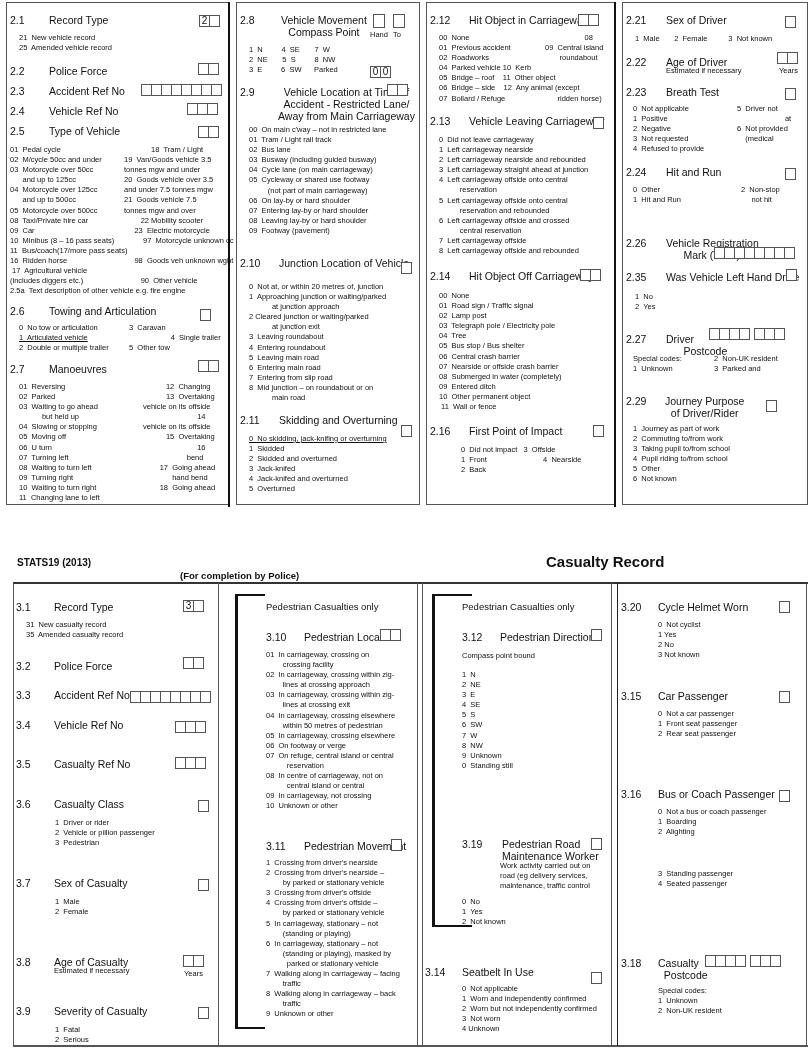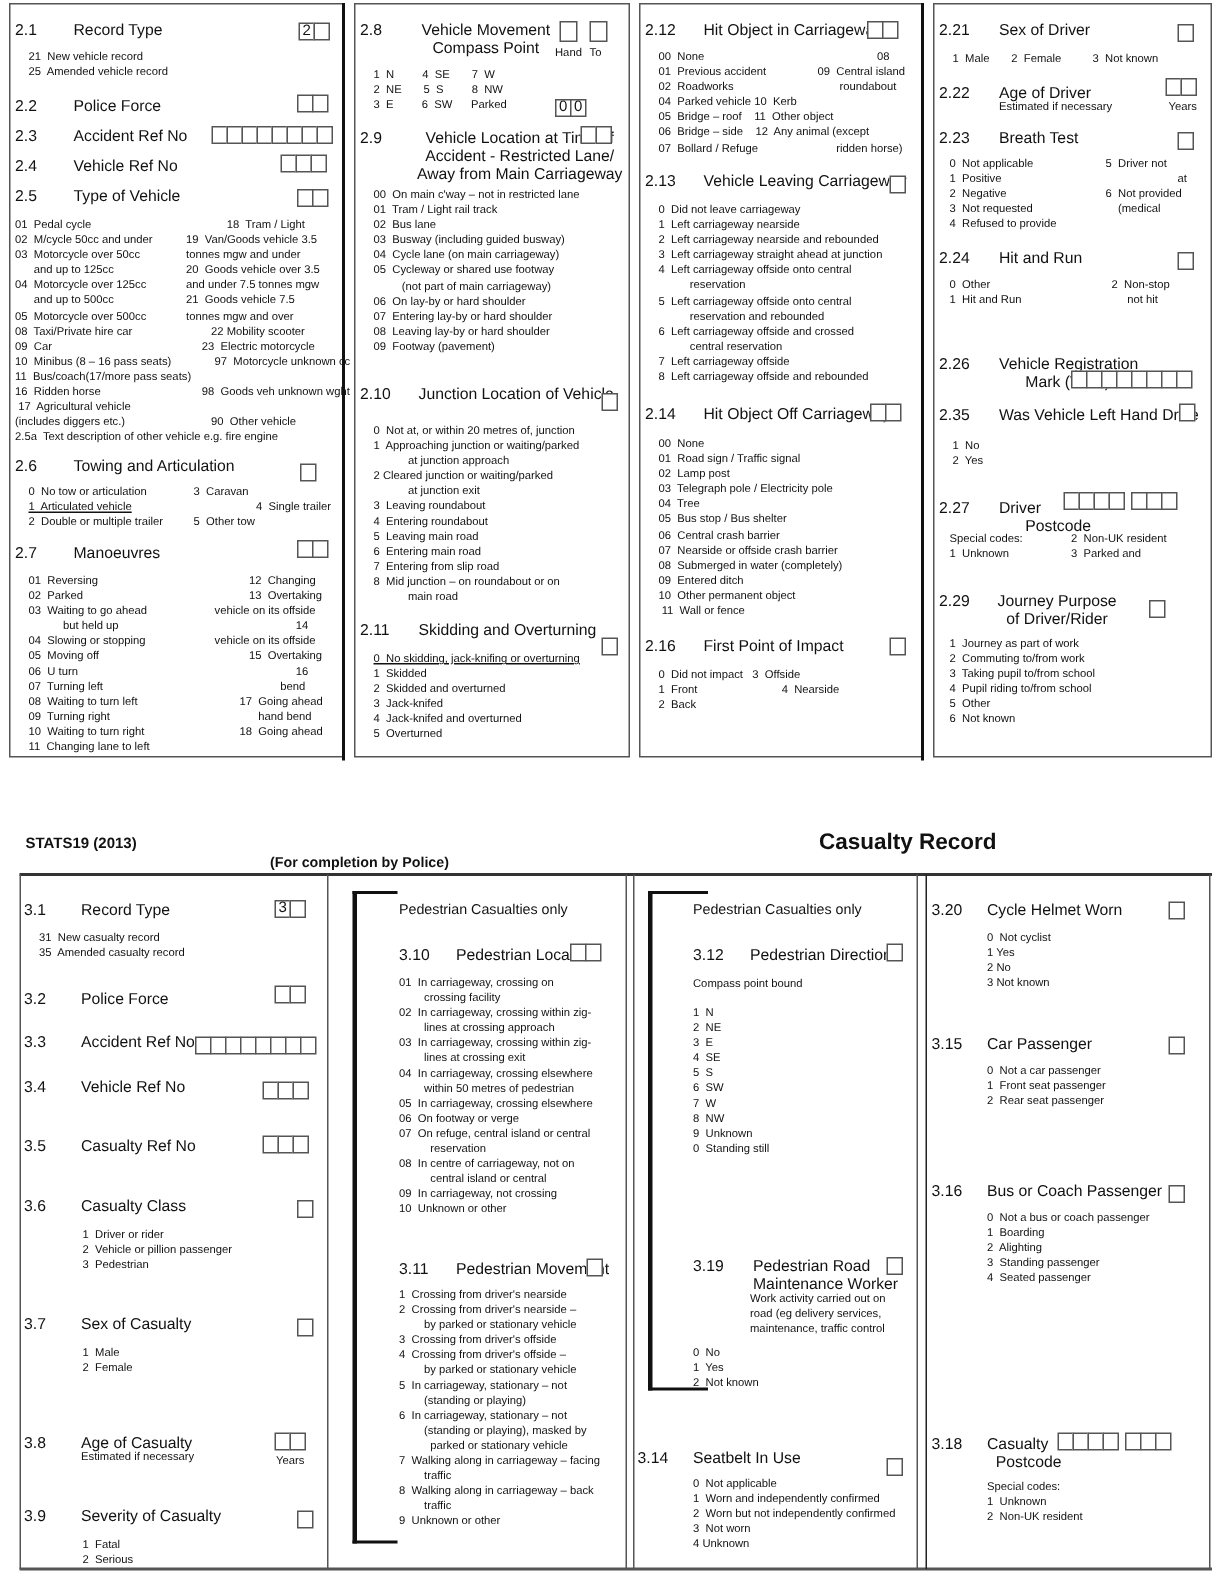--- a/index.html
+++ b/index.html
@@ -313,21 +313,21 @@
       <div class="opts" style="position: relative;">10  Other permanent object</div>
       <div class="opts" style="position: relative;"> 11  Wall or fence</div>
     </div>
 </div>
 <div>
   <span class="num" style="left:430px;top:425px;">2.16</span>
   <span class="title" style="left:469px;top:425px;">First Point of Impact</span>
   <div class="boxes" style="left:593px;top:425px;">
       <div class="box"></div>
     </div>
-  <div class="abs" style="left:439px;top:445px;" id="fpi-opts">
+  <div class="abs" style="left:461px;top:445px;" id="fpi-opts">
       <div class="opts" style="position: relative;">0  Did not impact   3  Offside</div>
       <div class="opts" style="position: relative;">1  Front                           4  Nearside</div>
       <div class="opts" style="position: relative;">2  Back</div>
     </div>
 </div>
 
 <div>
   <span class="num" style="left:626px;top:14px;">2.21</span>
   <span class="title" style="left:666px;top:14px;">Sex of Driver</span>
   <div class="boxes" style="left:785px;top:16px;">
@@ -686,21 +686,21 @@
 <div>
   <span class="num" style="left:621px;top:788px;">3.16</span>
   <span class="title" style="left:658px;top:788px;">Bus or Coach Passenger</span>
   <div class="boxes" style="left:779px;top:790px;">
       <div class="box"></div>
     </div>
   <div class="abs" style="left:658px;top:807px;" id="bp-opts">
       <div class="opts" style="position: relative;">0  Not a bus or coach passenger</div>
       <div class="opts" style="position: relative;">1  Boarding</div>
       <div class="opts" style="position: relative;">2  Alighting</div>
-      <div class="opts" style="position: relative;">3  Standing passenger</div>
+      <div class="opts" style="position: relative; margin-top: 32px;">3  Standing passenger</div>
       <div class="opts" style="position: relative;">4  Seated passenger</div>
     </div>
 </div>
 <div>
   <span class="num" style="left:621px;top:957px;">3.18</span>
   <span class="title" style="left:658px;top:957px;white-space:pre;">Casualty
   Postcode</span>
   <div class="boxes" style="left:705px;top:955px;">
     <div class="box"></div>
       <div class="box"></div>

